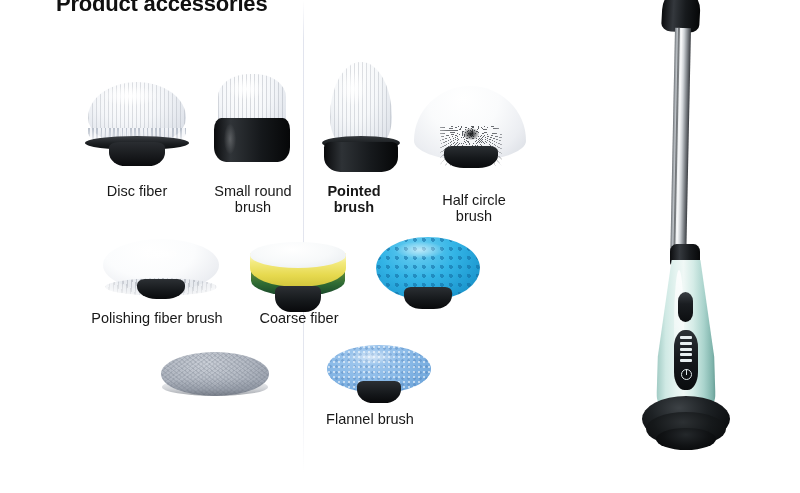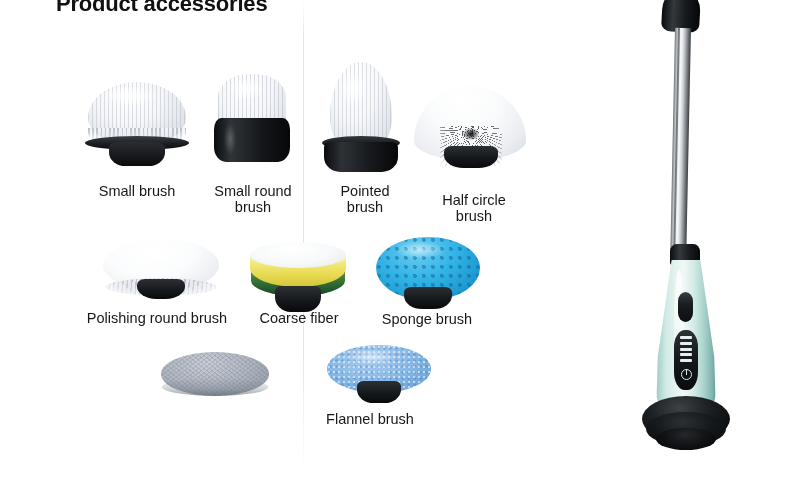--- a/index.html
+++ b/index.html
@@ -350,82 +350,81 @@
   <div class="title">Product accessories</div>
 
   <div class="item" style="left:82px; top:78px; width:110px; height:92px;">
     <div class="art" style="width:110px; height:92px;">
       <div class="disc-bristle"></div>
       <div class="disc-top-shine"></div>
       <div class="disc-rim"></div>
       <div class="disc-collar"></div>
     </div>
   </div>
-  <div class="caption" style="left:72px; top:183px; width:130px;">Small brush</div>
+  <div class="caption" style="left:72px; top:183px; width:130px;">Disc fiber</div>
 
   <div class="item" style="left:212px; top:72px; width:82px; height:96px;">
     <div class="art" style="width:82px; height:96px;">
       <div class="sr-bristle"></div>
       <div class="sr-shine"></div>
       <div class="sr-base"></div>
       <div class="sr-base-hl"></div>
     </div>
   </div>
   <div class="caption" style="left:192px; top:183px; width:122px;">Small round
 brush</div>
 
   <div class="item" style="left:320px; top:62px; width:82px; height:110px;">
     <div class="art" style="width:82px; height:110px;">
       <div class="pt-bristle"></div>
       <div class="pt-shine"></div>
       <div class="pt-rim"></div>
       <div class="pt-base"></div>
     </div>
   </div>
-  <div class="caption" style="left:310px; top:183px; width:110px;">Pointed
+  <div class="caption" style="left:299px; top:183px; width:110px;font-weight:bold;">Pointed
 brush</div>
 
   <div class="item" style="left:414px; top:84px; width:114px; height:88px;">
     <div class="art" style="width:114px; height:88px;">
       <div class="hc-dome"></div>
       <div class="hc-fan"></div>
       <div class="hc-core"></div>
       <div class="hc-hub"></div>
     </div>
   </div>
   <div class="caption" style="left:416px; top:192px; width:116px;">Half circle
 brush</div>
 
   <div class="item" style="left:103px; top:239px; width:118px; height:62px;">
     <div class="art" style="width:118px; height:62px;">
       <div class="ps-pad"></div>
       <div class="ps-shine"></div>
       <div class="ps-hub"></div>
     </div>
   </div>
-  <div class="caption" style="left:78px; top:310px; width:158px;">Polishing round brush</div>
+  <div class="caption" style="left:78px; top:310px; width:158px;">Polishing fiber brush</div>
 
   <div class="item" style="left:250px; top:242px; width:98px; height:72px;">
     <div class="art" style="width:98px; height:72px;">
       <div class="cf-green"></div>
       <div class="cf-yellow"></div>
       <div class="cf-top"></div>
       <div class="cf-hub"></div>
     </div>
   </div>
   <div class="caption" style="left:243px; top:310px; width:112px;">Coarse fiber</div>
 
   <div class="item" style="left:376px; top:237px; width:106px; height:74px;">
     <div class="art" style="width:106px; height:74px;">
       <div class="sp-pad"></div>
       <div class="sp-shine"></div>
       <div class="sp-hub"></div>
     </div>
   </div>
-  <div class="caption" style="left:363px; top:311px; width:128px;">Sponge brush</div>
 
   <div class="item" style="left:161px; top:352px; width:110px; height:50px;">
     <div class="art" style="width:110px; height:50px;">
       <div class="sb-pad"></div>
       <div class="sb-edge"></div>
     </div>
   </div>
 
   <div class="item" style="left:327px; top:345px; width:106px; height:60px;">
     <div class="art" style="width:106px; height:60px;">

